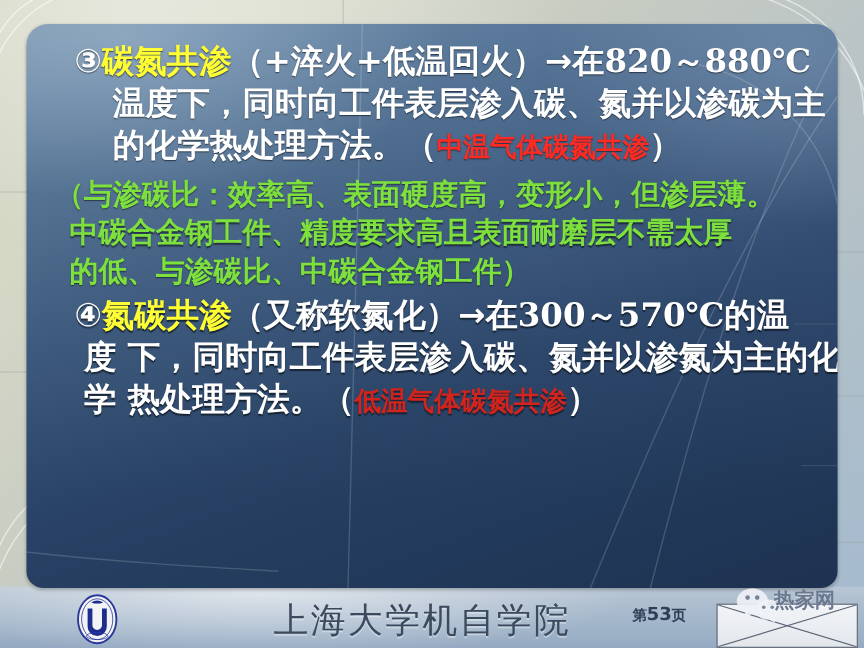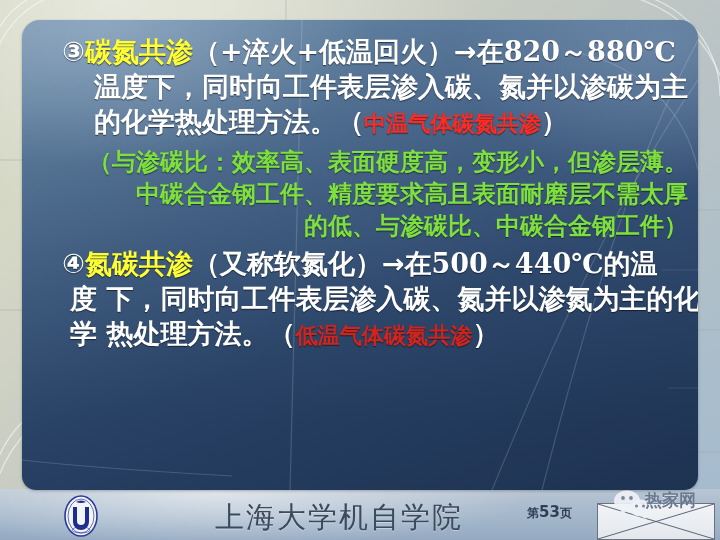--- a/index.html
+++ b/index.html
@@ -65,21 +65,21 @@
   .g{color:#7ee03c; text-shadow:0 1px 1px rgba(0,0,0,.5);}
   .r{color:#ff2a22; text-shadow:0 1px 1px rgba(0,0,0,.5);}
   .r2{color:#d2231c; text-shadow:0 1px 1px rgba(0,0,0,.5);}
   .serif{font-family:"DejaVu Serif","Liberation Serif",serif;}
 
   .grp3 .line{font-size:27px;line-height:35px;}
   .grp3 .l1{padding-left:26px;}
   .grp3 .l2{padding-left:58px;}
   .grp3 .l3{padding-left:58px;}
 
-  .grpNote1{margin-top:5px;text-align:right;}
+  .grpNote1{margin-top:5px;}
   .grpNote1 .line{font-size:24px;line-height:32px;}
   .grpNote1 .l1{padding-left:10px;}
   .grpNote1 .l2{padding-left:22px;}
   .grpNote1 .l3{padding-left:22px;}
 
   .grp4{margin-top:4px;}
   .grp4 .line{font-size:27px;line-height:35px;}
   .grp4 .l1{padding-left:26px;}
   .grp4 .l2{padding-left:34px;}
   .grp4 .l3{padding-left:34px;}
@@ -90,21 +90,21 @@
   .grpNote2 .l2{padding-left:24px;}
   .grpNote2 .l3{padding-left:24px;}
 
   .small{font-size:.82em;}
 
   
   #logo{
     position:absolute;left:60px;top:494px;width:42px;height:44px;
   }
   #school-name{
-    position:absolute;left:215px;top:498px;
+    position:absolute;left:228px;top:498px;
     font-family:"DejaVu Serif","Liberation Serif",serif;
     font-size:29px;color:#3c4a5e;letter-spacing:2px;
     text-shadow:0 1px 0 rgba(255,255,255,.35);
   }
   #page-no{
     position:absolute;left:527px;top:502px;
     font-family:"DejaVu Sans","Liberation Sans",sans-serif;
     color:#2f3f55;font-weight:bold;white-space:nowrap;
   }
   #page-no .pnum{font-size:15px;}
@@ -179,21 +179,21 @@
         <div class="line l3"><span class="w">的化学热处理方法。（</span><span class="r small">中温气体碳氮共渗</span><span class="w">）</span></div>
       </div>
 
       <div class="grpNote1">
         <div class="line l1 g">（与渗碳比：效率高、表面硬度高，变形小，但渗层薄。</div>
         <div class="line l2 g">中碳合金钢工件、精度要求高且表面耐磨层不需太厚</div>
         <div class="line l3 g">的低、与渗碳比、中碳合金钢工件）</div>
       </div>
 
       <div class="grp4">
-        <div class="line l1"><span class="w">④</span><span class="y">氮碳共渗</span><span class="w">（又称软氮化）→在</span><span class="w serif">500～440℃</span><span class="w">的温</span></div>
+        <div class="line l1"><span class="w">④</span><span class="y">氮碳共渗</span><span class="w">（又称软氮化）→在</span><span class="w serif">300～570℃</span><span class="w">的温</span></div>
         <div class="line l2 w">度 下，同时向工件表层渗入碳、氮并以渗氮为主的化</div>
         <div class="line l3"><span class="w">学 热处理方法。（</span><span class="r2 small">低温气体碳氮共渗</span><span class="w">）</span></div>
       </div>
 
 
     </div>
   </div>
 
   <svg id="logo" viewBox="0 0 42 44">
     <ellipse cx="21" cy="22" rx="16" ry="20" fill="#f2f3f5" stroke="#2b3a9a" stroke-width="1.6"></ellipse>

